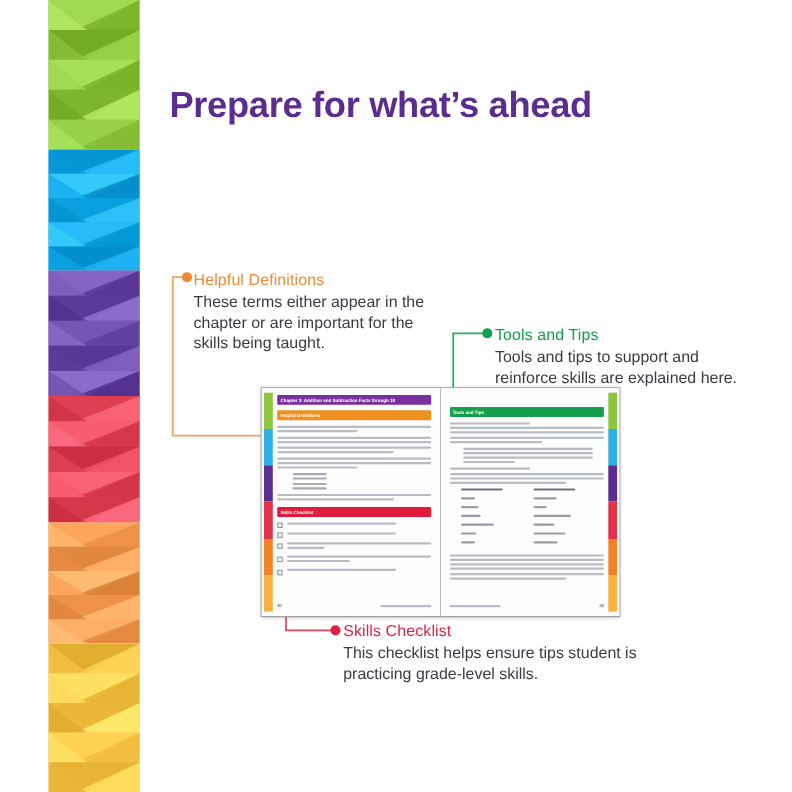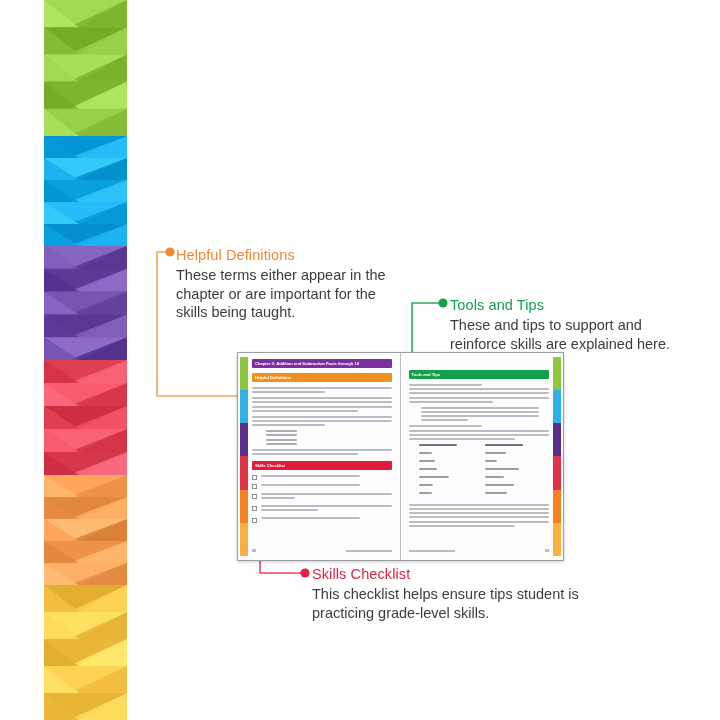--- a/index.html
+++ b/index.html
@@ -245,20 +245,21 @@
         <polygon points="0.0,81.0 83.0,81.0 34.9,108.0" fill="rgb(255,213,88)" opacity="0.75"></polygon>
         <polygon points="83.0,81.0 83.0,108.0 24.9,108.0" fill="rgb(240,187,62)" opacity="0.75"></polygon>
         <polygon points="0.0,81.0 34.9,108.0 0.0,108.0" fill="rgb(255,233,108)" opacity="0.75"></polygon>
         <polygon points="0.0,108.0 83.0,108.0 34.9,135.0" fill="rgb(226,173,48)" opacity="0.75"></polygon>
         <polygon points="83.0,108.0 83.0,135.0 24.9,135.0" fill="rgb(255,225,100)" opacity="0.75"></polygon>
         <polygon points="0.0,108.0 34.9,135.0 0.0,135.0" fill="rgb(230,177,52)" opacity="0.75"></polygon>
       </svg></div>
   </div>
 
 <div id="page-title">
+  <div>Prepare for what’s ahead</div>
 </div>
 
 <svg class="conn" style="left:0;top:0;width:720px;height:720px;" viewBox="0 0 720 720">
 
   <polyline points="166,252 157,252 157,396 250,396" fill="none" stroke="#f2a25a" stroke-width="1.6"></polyline>
   <circle cx="170" cy="252" r="4.6" fill="#f08a33"></circle>
 
   <polyline points="440,303 412,303 412,372 427,372" fill="none" stroke="#2bab5e" stroke-width="1.6"></polyline>
   <circle cx="443" cy="303" r="4.6" fill="#12a04a"></circle>
 
@@ -266,21 +267,21 @@
   <circle cx="305" cy="573" r="4.6" fill="#e02343"></circle>
 </svg>
 
 <div class="callout" id="callout-definitions">
   <div class="callout-title">Helpful Definitions</div>
   <div class="callout-body">These terms either appear in the chapter or are important for the skills being taught.</div>
 </div>
 
 <div class="callout" id="callout-tips">
   <div class="callout-title">Tools and Tips</div>
-  <div class="callout-body">These and tips to support and reinforce skills are explained here.</div>
+  <div class="callout-body">Tools and tips to support and reinforce skills are explained here.</div>
 </div>
 
 <div class="callout" id="callout-checklist">
   <div class="callout-title">Skills Checklist</div>
   <div class="callout-body">This checklist helps ensure tips student is practicing grade-level skills.</div>
 </div>
 
 <div id="book-spread">
 
   <div class="book-page" id="page-left">

